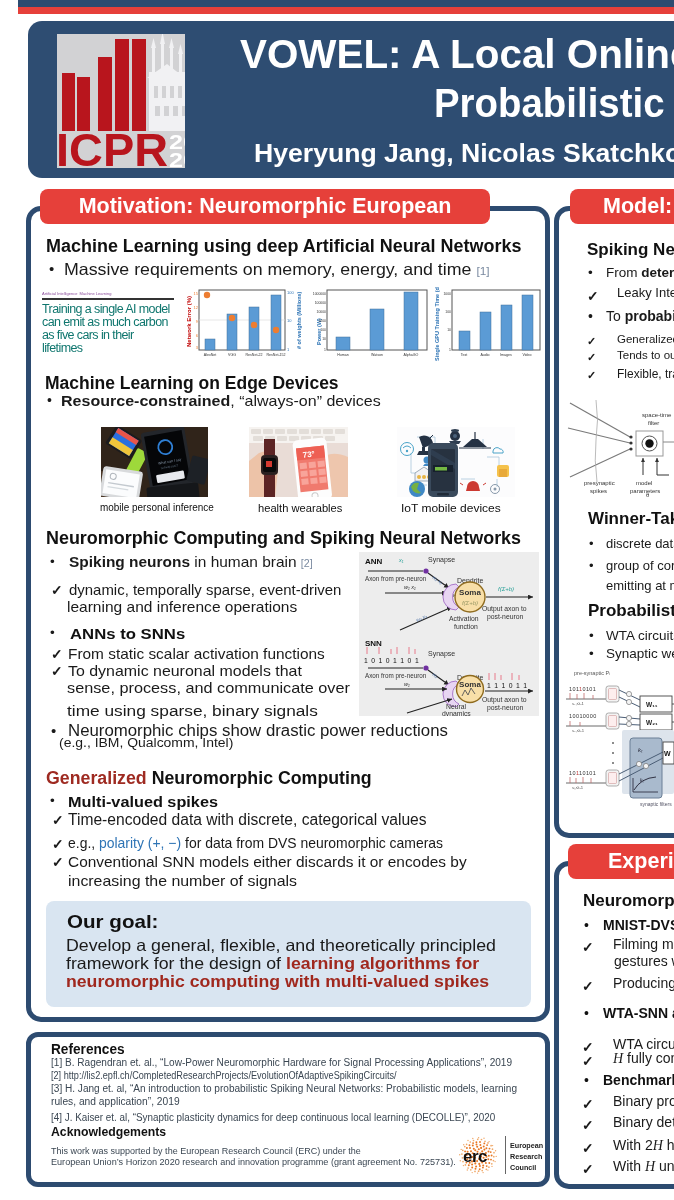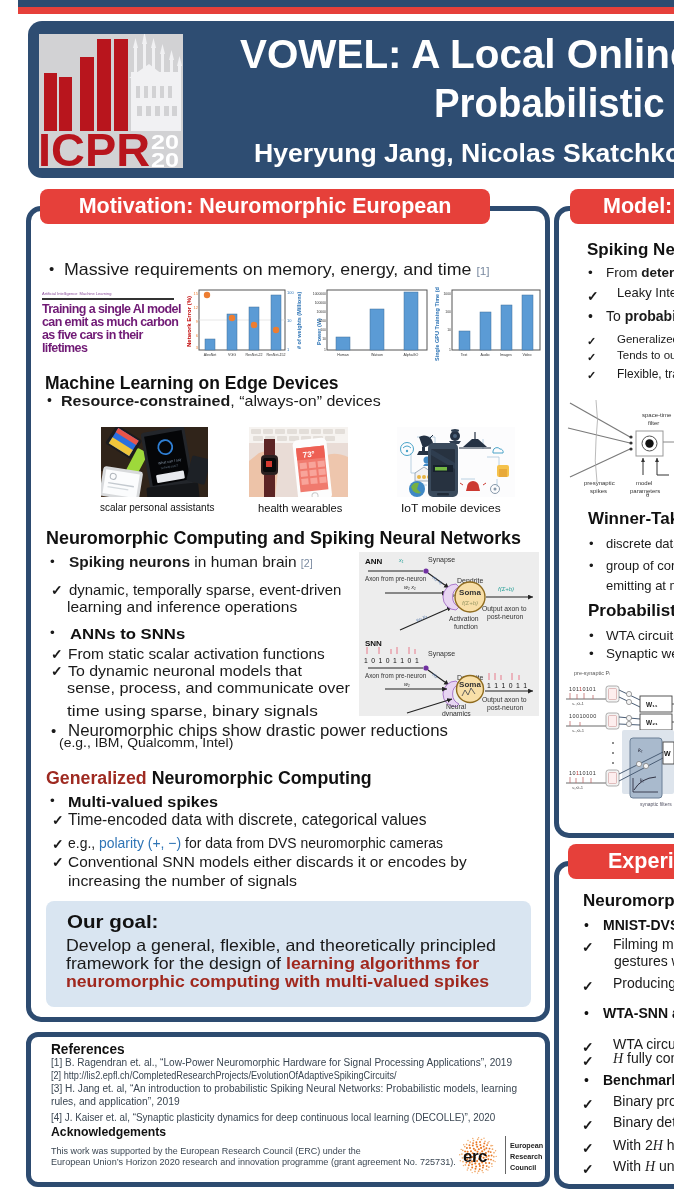--- a/index.html
+++ b/index.html
@@ -57,21 +57,21 @@
 </style>
 </head>
 <body>
 <div id="page">
 
 <div class="abs" style="left:18px;top:0;width:656px;height:7px;background:#2d4b70;"></div>
 <div class="abs" style="left:18px;top:7px;width:656px;height:7px;background:#e6403a;"></div>
 
 <div class="abs" style="left:28px;top:21px;width:760px;height:157px;background:#2e4d72;border-radius:14px;">
 
-  <div class="abs" style="left:11px;top:13px;width:144px;height:134px;background:#d2d2d4;overflow:hidden;">
+  <div class="abs" style="left:29px;top:13px;width:128px;height:134px;background:#d2d2d4;overflow:hidden;">
     <svg width="144" height="134" viewBox="0 0 144 134">
 
       <g fill="#f1f1f3">
         <rect x="92" y="38" width="50" height="59"></rect>
         <polygon points="90,44 110,30 128,44"></polygon>
         <g>
           <rect x="95" y="12" width="3" height="30"></rect>
               <polygon points="96.5,4 94,14 99,14"></polygon>
           <rect x="104" y="6" width="3" height="30"></rect>
               <polygon points="105.5,-2 103,10 108,10"></polygon>
@@ -113,27 +113,28 @@
     </svg>
   </div>
   <div id="t1" class="abs nw" style="left:212px;top:10px;font-size:41px;font-weight:bold;color:#fff;transform-origin:0 0;transform:scaleX(0.9849);">VOWEL: A Local Online Learning Rule for Recurrent Networks of</div>
   <div id="t2" class="abs nw" style="left:406px;top:59px;font-size:41px;font-weight:bold;color:#fff;transform-origin:0 0;transform:scaleX(0.9368);">Probabilistic Spiking Winner-Take-All Circuits</div>
   <div id="au" class="abs nw" style="left:226px;top:117px;font-size:26px;font-weight:bold;color:#fff;transform-origin:0 0;transform:scaleX(1.0231);">Hyeryung Jang, Nicolas Skatchkovsky, and Osvaldo Simeone</div>
 </div>
 
 <div class="panel" style="left:26px;top:206px;width:514px;height:806px;"></div>
 <div class="pill" style="left:40px;top:189px;width:450px;text-align:center;">Motivation: Neuromorphic European</div>
 
+<div id="h1" class="abs nw b fit" style="left:46px;top:236px;font-size:18px;color:#111;">Machine Learning using deep Artificial Neural Networks</div>
 <div class="abs" style="left:49px;top:260px;font-size:15px;color:#1a1a1a;">•</div>
 <div id="l2" class="abs nw fit" style="left:64px;top:260px;font-size:16.5px;color:#1a1a1a;">Massive requirements on memory, energy, and time <span style="font-size:11px;color:#7a8aa0;">[1]</span></div>
 
 <div class="abs" style="left:42px;top:291px;width:132px;">
   <div style="font-size:4px;color:#8a4a9a;white-space:nowrap;">Artificial Intelligence &nbsp;Machine Learning</div>
   <div style="border-top:2px solid #333;margin-top:2px;"></div>
-  <div style="font-size:12.5px;line-height:12.9px;font-weight:bold;color:#701a75;margin-top:3px;letter-spacing:-0.6px;white-space:nowrap;">Training a single AI model<br>can emit as much carbon<br>as five cars in their<br>lifetimes</div>
+  <div style="font-size:12.5px;line-height:12.9px;font-weight:normal;color:#0f766e;margin-top:3px;letter-spacing:-0.6px;white-space:nowrap;">Training a single AI model<br>can emit as much carbon<br>as five cars in their<br>lifetimes</div>
 </div>
 
 <svg class="abs" style="left:183px;top:287px;" width="360" height="78" viewBox="0 0 360 78">
 
   <g>
     <text x="8" y="60" font-size="6" fill="#c00000" font-weight="bold" transform="rotate(-90 8 60)">Network Error (%)</text>
     <g font-size="4" fill="#ed7d31" text-anchor="end">
       <text x="15" y="8">15</text>
           <text x="15" y="22">12</text>
           <text x="15" y="36">9</text>
@@ -358,21 +359,21 @@
     <circle cx="98" cy="62" r="1.5" fill="#8899aa"></circle>
 
     <rect x="31" y="16" width="30" height="54" rx="5" fill="#3a4a5c"></rect>
     <rect x="34" y="22" width="24" height="42" rx="1" fill="#273240"></rect>
     <path d="M34,22 l24,14 v6 l-24,-14 z" fill="#314053" opacity="0.8"></path>
     <rect x="36" y="38" width="20" height="7" fill="#16202c"></rect>
     <rect x="38" y="40" width="12" height="3.5" fill="#74b843"></rect>
     <rect x="40" y="66" width="12" height="2.5" rx="1" fill="#202b38"></rect>
   </svg>
 </div>
-<div id="cap1" class="abs nw fit" style="left:100px;top:502px;font-size:10.0px;color:#111;">scalar personal assistants</div>
+<div id="cap1" class="abs nw fit" style="left:100px;top:502px;font-size:10.0px;color:#111;">mobile personal inference</div>
 <div id="cap2" class="abs nw fit" style="left:258px;top:502px;font-size:11.0px;color:#111;">health wearables</div>
 <div id="cap3" class="abs nw fit" style="left:401px;top:502px;font-size:11.5px;color:#111;">IoT mobile devices</div>
 
 <div id="h3" class="abs nw b fit" style="left:46px;top:528px;font-size:18px;color:#111;">Neuromorphic Computing and Spiking Neural Networks</div>
 <div class="abs" style="left:50px;top:554px;font-size:13.5px;color:#1a1a1a;">•</div>
 <div id="sp" class="abs nw fit" style="left:69px;top:554px;font-size:14.5px;color:#1a1a1a;"><span class="b">Spiking neurons</span> in human brain <span style="font-size:10px;color:#7a8aa0;">[2]</span></div>
 <div class="abs ck" style="left:51px;top:582px;">✓</div>
 <div id="dyn" class="abs nw fit" style="left:69px;top:582px;font-size:14.5px;color:#1a1a1a;">dynamic, temporally sparse, event-driven</div>
 <div id="lrn" class="abs nw fit" style="left:67px;top:599px;font-size:14.5px;color:#1a1a1a;">learning and inference operations</div>
 <div class="abs" style="left:50px;top:625px;font-size:13.5px;color:#1a1a1a;">•</div>

